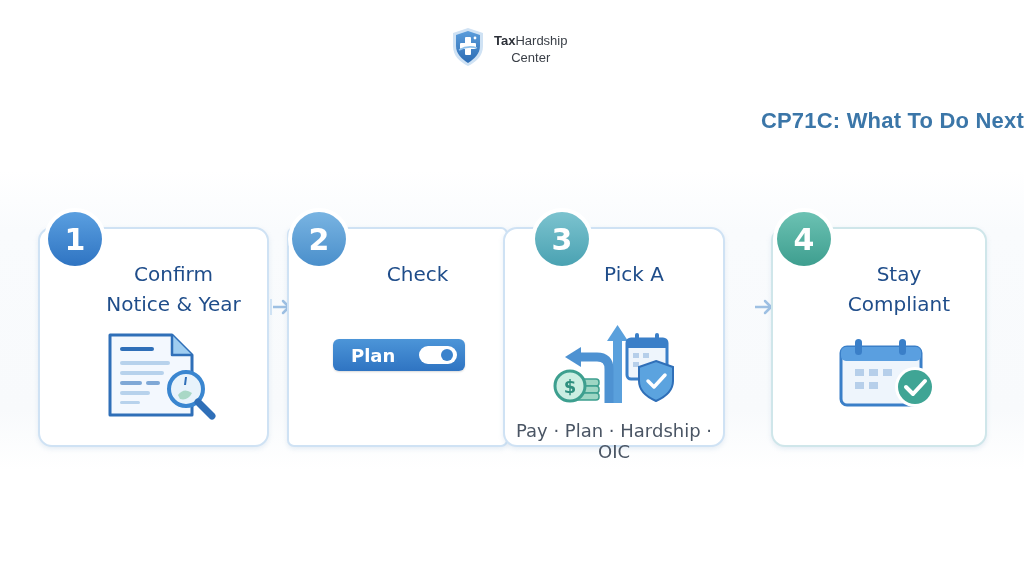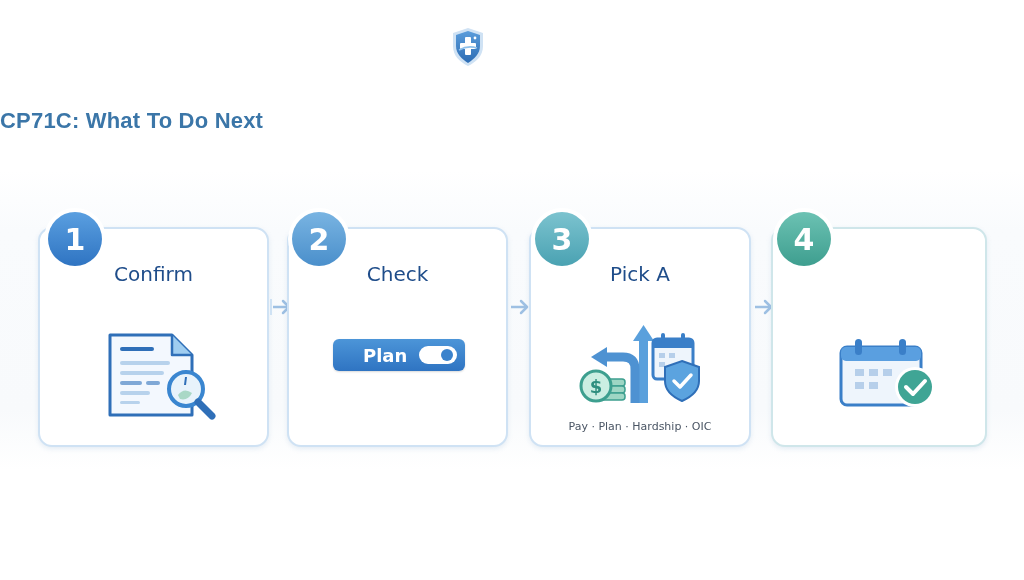--- a/index.html
+++ b/index.html
@@ -16,21 +16,21 @@
   .logo {
     position: absolute; left: 450px; top: 26px; display: flex; align-items: center;
   }
   .logo svg { width: 36px; height: 42px; }
   .logo-text {
     margin-left: 8px; font-family: "Liberation Sans", sans-serif;
     font-size: 13px; color: #3a3f47; text-align: center; line-height: 17px;
   }
   .logo-text b { font-weight: 700; color: #2c3038; }
   .title {
-    position: absolute; left: 0; top: 108px; width: 1024px; text-align: left;
+    position: absolute; left: 0; top: 108px; width: 1024px; text-align: right;
     font-family: "Liberation Sans", sans-serif; font-weight: 700;
     font-size: 22px; color: #3b76a8; letter-spacing: 0.2px;
   }
   .card {
     position: absolute; top: 227px; height: 220px;
     background: #ffffff; border: 2.5px solid #cfe2f4; border-radius: 14px;
     box-shadow: 0 2px 5px rgba(120,160,200,0.18);
     box-sizing: border-box;
   }
   .card.c4 { border-color: #cfe6ea; }
@@ -38,49 +38,50 @@
     position: absolute; width: 54px; height: 54px; border-radius: 50%;
     color: #fff; font-weight: 700; font-size: 30px; display: flex;
     align-items: center; justify-content: center;
     box-shadow: 0 0 0 4px #ffffff;
     font-family: "DejaVu Sans", sans-serif;
   }
   .heading {
     position: absolute; left: 0; width: 100%; top: 30px; text-align: center;
     color: #1f4d8a; font-size: 20px; line-height: 30px; font-weight: 500;
     font-family: "DejaVu Sans", sans-serif;
+    padding-left: 20px;
   }
   .arrow {
     position: absolute; top: 297px; width: 22px; height: 20px;
   }
   .icon-wrap { position: absolute; }
   .toggle-on {
     position: absolute; left: 44px; top: 110px; width: 132px; height: 32px;
     background: linear-gradient(180deg, #4c95d8, #2f74c2); border-radius: 6px;
     color: #fff; font-weight: 700; font-size: 18px;
-    display: flex; align-items: center; box-sizing: border-box; padding-left: 30px;
+    display: flex; align-items: center; box-sizing: border-box; padding-left: 18px;
     box-shadow: 0 1px 2px rgba(0,0,0,0.15);
   }
   .toggle-knob {
     position: absolute; right: 8px; top: 7px; width: 38px; height: 18px;
     background: #ffffff; border-radius: 9px;
   }
   .toggle-knob::after {
     content: ""; position: absolute; right: 4px; top: 3px; width: 12px; height: 12px;
     border-radius: 50%; background: #3a82cc;
   }
   .toggle-off {
     position: absolute; left: 44px; top: 149px; width: 132px; height: 32px;
     background: linear-gradient(180deg, #f4f9fe, #e4effa); border: 2px solid #b9d4ee;
     border-radius: 6px; color: #2f6fb0; font-weight: 700; font-size: 18px;
     display: flex; align-items: center; justify-content: center; box-sizing: border-box;
   }
   .options {
     position: absolute; left: 0; width: 100%; top: 191px; text-align: center;
-    color: #4a5564; font-size: 11px;
+    color: #4a5564; font-size: 18px;
   }
 </style>
 </head>
 <body>
 
 <div class="band"></div>
 
 <div class="logo">
   <span>
     <svg viewBox="0 0 36 42">
@@ -91,27 +92,32 @@
         </linearGradient>
       </defs>
       <path d="M18 2 L33 7 L33 20 C33 30 26 36 18 40 C10 36 3 30 3 20 L3 7 Z" fill="#cfe2f4"></path>
       <path d="M18 5 L30 9 L30 20 C30 28 24 33 18 37 C12 33 6 28 6 20 L6 9 Z" fill="url(#sh)"></path>
       <rect x="15" y="11" width="6" height="18" rx="1" fill="#ffffff"></rect>
       <rect x="10" y="17" width="16" height="6" rx="1" fill="#ffffff"></rect>
       <path d="M9 24 Q18 19 27 22" stroke="#8fc0ea" stroke-width="1.5" fill="none"></path>
       <circle cx="25" cy="12" r="1.4" fill="#ffffff"></circle>
     </svg>
   </span>
+  <div class="logo-text">
+    <div><b>Tax</b><span>Hardship</span></div>
+    <div>Center</div>
+  </div>
 </div>
 
 <div class="title">CP71C: What To Do Next</div>
 
 <div class="card" style="left:38px; width:231px;">
   <div class="heading">
     <div>Confirm</div>
+    <div>Notice &amp; Year</div>
   </div>
   <div class="icon-wrap" style="left:66px; top:104px;">
     <svg width="118" height="88" viewBox="0 0 118 88">
       <path d="M4 2 H66 L86 22 V82 H4 Z" fill="#f3f8fe" stroke="#2f6fb8" stroke-width="3" stroke-linejoin="round"></path>
       <path d="M66 2 V22 H86" fill="#9fcdf0" stroke="#2f6fb8" stroke-width="2.5" stroke-linejoin="round"></path>
       <rect x="14" y="14" width="34" height="4" rx="2" fill="#2f6fb8"></rect>
       <rect x="14" y="28" width="50" height="4" rx="2" fill="#b7d2ec"></rect>
       <rect x="14" y="38" width="44" height="4" rx="2" fill="#b7d2ec"></rect>
       <rect x="14" y="48" width="22" height="4" rx="2" fill="#7fa8d6"></rect>
       <rect x="40" y="48" width="14" height="4" rx="2" fill="#7fa8d6"></rect>
@@ -127,39 +133,39 @@
 <div class="badge" style="left:48px; top:212px; background:linear-gradient(180deg,#5a9fe0,#2f74c2);">
   <span>1</span>
 </div>
 
 <svg class="arrow" style="left:270px;" viewBox="0 0 22 20">
   <line x1="1" y1="2" x2="1" y2="18" stroke="#cfe2f4" stroke-width="2"></line>
   <line x1="3" y1="10" x2="19" y2="10" stroke="#9ec0e3" stroke-width="2.5"></line>
   <polyline points="13,4 19,10 13,16" fill="none" stroke="#9ec0e3" stroke-width="2.5" stroke-linecap="round" stroke-linejoin="round"></polyline>
 </svg>
 
-<div class="card" style="left:287px; width:221px;">
+<div class="card" style="left:287px; width:221px;border-radius:7px;">
   <div class="heading">
     <div>Check</div>
   </div>
   <div class="toggle-on">
     <span>Plan</span>
     <span class="toggle-knob"></span>
   </div>
 </div>
 <div class="badge" style="left:292px; top:212px; background:linear-gradient(180deg,#79b4e2,#4a8fcb);">
   <span>2</span>
 </div>
 
 <svg class="arrow" style="left:508px;" viewBox="0 0 22 20">
   <line x1="3" y1="10" x2="19" y2="10" stroke="#9ec0e3" stroke-width="2.5"></line>
   <polyline points="13,4 19,10 13,16" fill="none" stroke="#9ec0e3" stroke-width="2.5" stroke-linecap="round" stroke-linejoin="round"></polyline>
 </svg>
 
-<div class="card" style="left:529px; width:222px;">
+<div class="card" style="left:503px; width:222px;">
   <div class="heading">
     <div>Pick A</div>
   </div>
   <div class="icon-wrap" style="left:44px; top:94px;">
     <svg width="140" height="86" viewBox="0 0 140 86">
 
       <rect x="64" y="16" width="9" height="64" fill="#5aa0dc"></rect>
       <polygon points="58,18 68.5,2 79,18" fill="#5aa0dc"></polygon>
 
       <path d="M60 80 V46 Q60 34 48 34 H30" fill="none" stroke="#4e92d2" stroke-width="9"></path>
@@ -188,20 +194,24 @@
 <div class="badge" style="left:535px; top:212px; background:linear-gradient(180deg,#7cc3cf,#4aa2b2);">
   <span>3</span>
 </div>
 
 <svg class="arrow" style="left:752px;" viewBox="0 0 22 20">
   <line x1="3" y1="10" x2="19" y2="10" stroke="#9ec0e3" stroke-width="2.5"></line>
   <polyline points="13,4 19,10 13,16" fill="none" stroke="#9ec0e3" stroke-width="2.5" stroke-linecap="round" stroke-linejoin="round"></polyline>
 </svg>
 
 <div class="card c4" style="left:771px; width:216px;">
+  <div class="heading">
+    <div>Stay</div>
+    <div>Compliant</div>
+  </div>
   <div class="icon-wrap" style="left:64px; top:108px;">
     <svg width="104" height="76" viewBox="0 0 104 76">
       <rect x="4" y="10" width="80" height="58" rx="6" fill="#eef5fc" stroke="#3a7fc8" stroke-width="3"></rect>
       <rect x="4" y="10" width="80" height="14" rx="5" fill="#5a9fe0"></rect>
       <rect x="18" y="2" width="7" height="16" rx="3.5" fill="#3a7fc8"></rect>
       <rect x="62" y="2" width="7" height="16" rx="3.5" fill="#3a7fc8"></rect>
       <rect x="18" y="32" width="9" height="7" fill="#b6cfea"></rect>
       <rect x="32" y="32" width="9" height="7" fill="#b6cfea"></rect>
       <rect x="46" y="32" width="9" height="7" fill="#b6cfea"></rect>
       <rect x="18" y="45" width="9" height="7" fill="#b6cfea"></rect>

